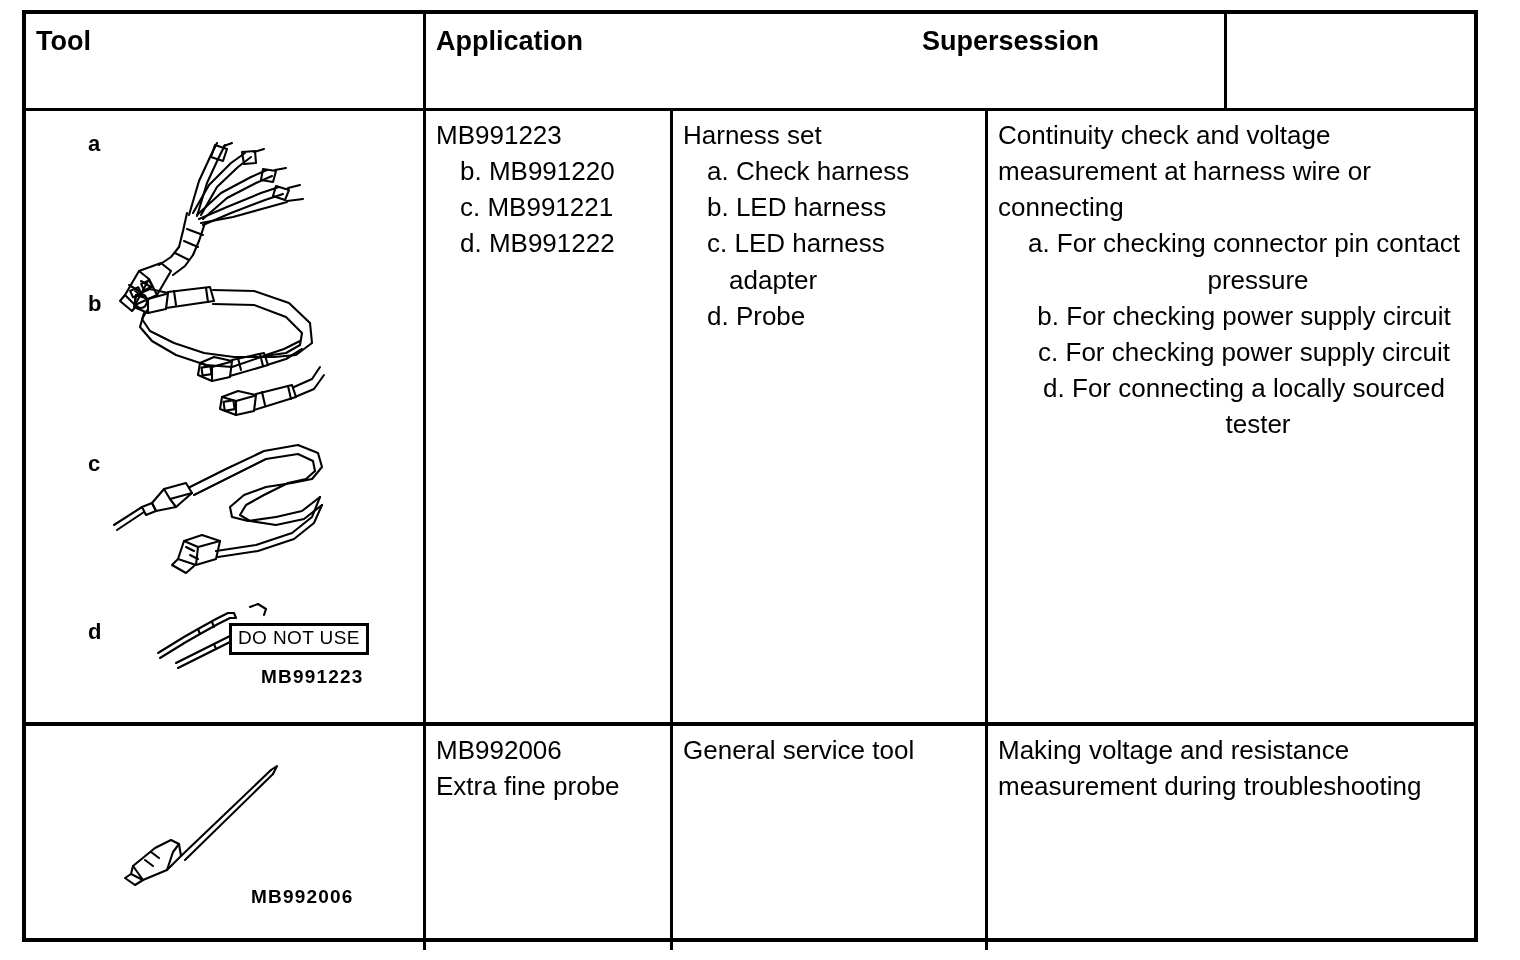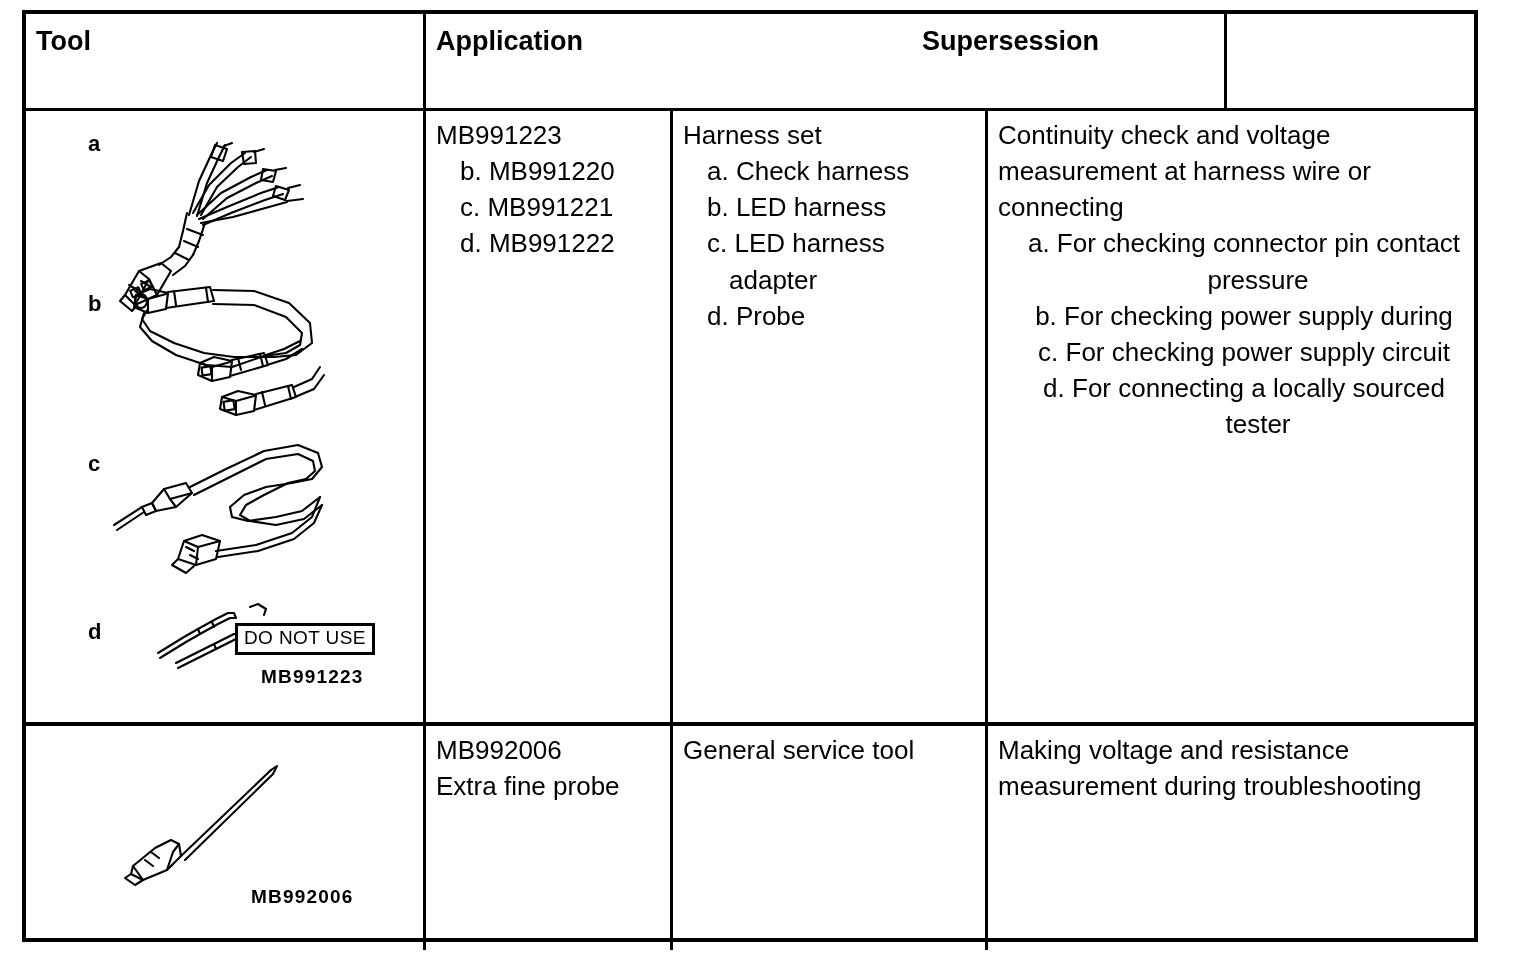--- a/index.html
+++ b/index.html
@@ -265,21 +265,21 @@
 
               <path d="M22 62 L46 50 L62 42 L80 33"></path>
               <path d="M24 67 L48 55 L64 47 L82 38"></path>
               <path d="M80 33 L86 33 L88 38 L82 38"></path>
               <path d="M60 43 L62 48"></path>
 
               <path d="M96 6 L104 3 L112 8 L110 14"></path>
             </g>
           </svg>
         </div>
-        <div class="donotuse-box" style="left:209px; top:512px;">DO NOT USE</div>
+        <div class="donotuse-box" style="left:203px; top:512px;">DO NOT USE</div>
         <div class="fig-caption" style="left:235px; top:555px;">MB991223</div>
       </div>
 
       <div class="cell col-num">
         <div class="body-text">MB991223</div>
         <ul class="sub-list">
           <li>b. MB991220</li>
           <li>c. MB991221</li>
           <li>d. MB991222</li>
         </ul>
@@ -293,21 +293,21 @@
           <li style="white-space:pre-line;">c. LED harness
      adapter</li>
           <li>d. Probe</li>
         </ul>
       </div>
 
       <div class="cell col-app">
         <div class="body-text">Continuity check and voltage measurement at harness wire or connecting</div>
         <ul class="sub-list app-list">
           <li>a. For checking connector pin contact pressure</li>
-          <li>b. For checking power supply during</li>
+          <li>b. For checking power supply circuit</li>
           <li>c. For checking power supply circuit</li>
           <li>d. For connecting a locally sourced tester</li>
         </ul>
       </div>
     </div>
 
     <div class="row row-body-2">
 
       <div class="cell col-tool">
         <div class="tool-figure" style="left:95px; top:22px;">

